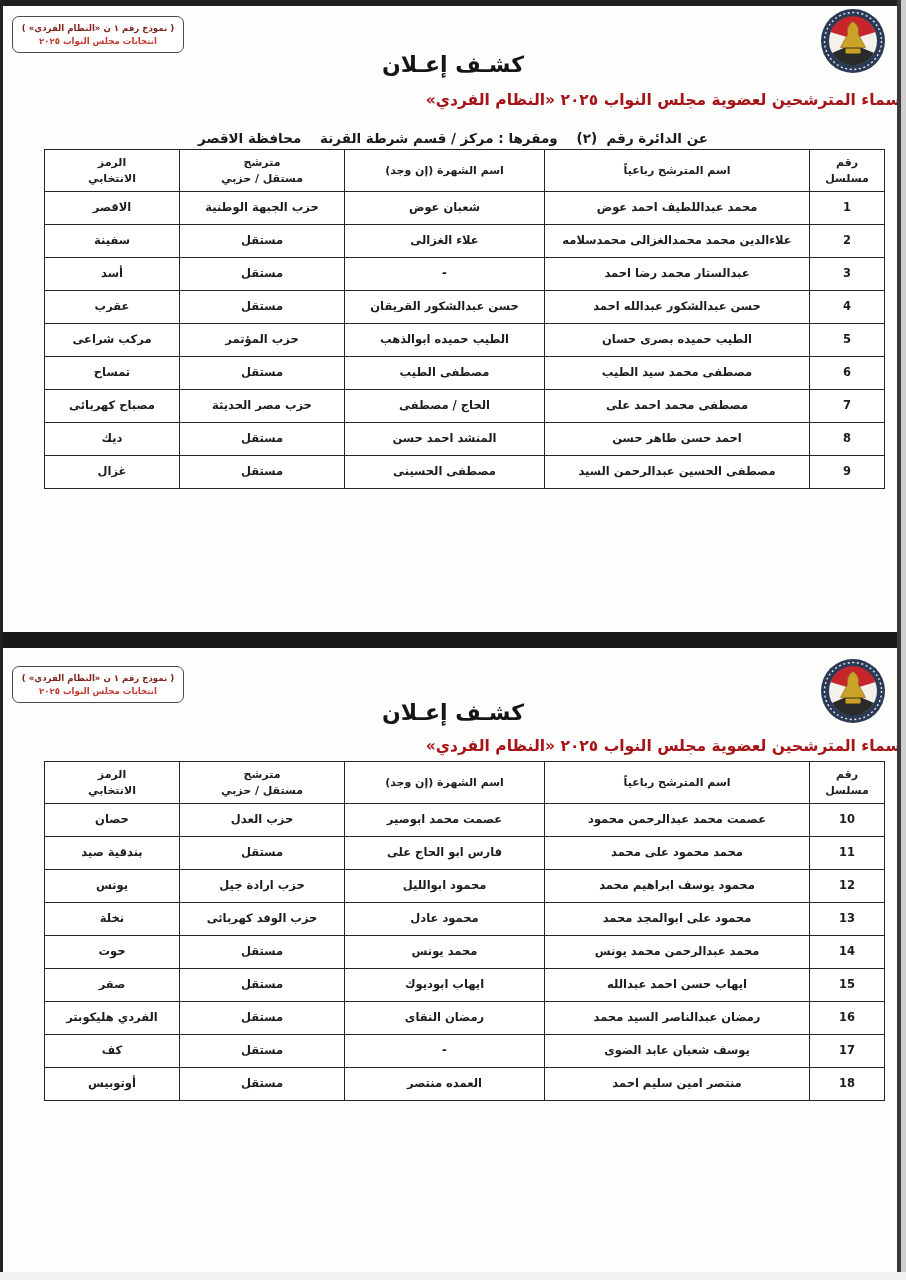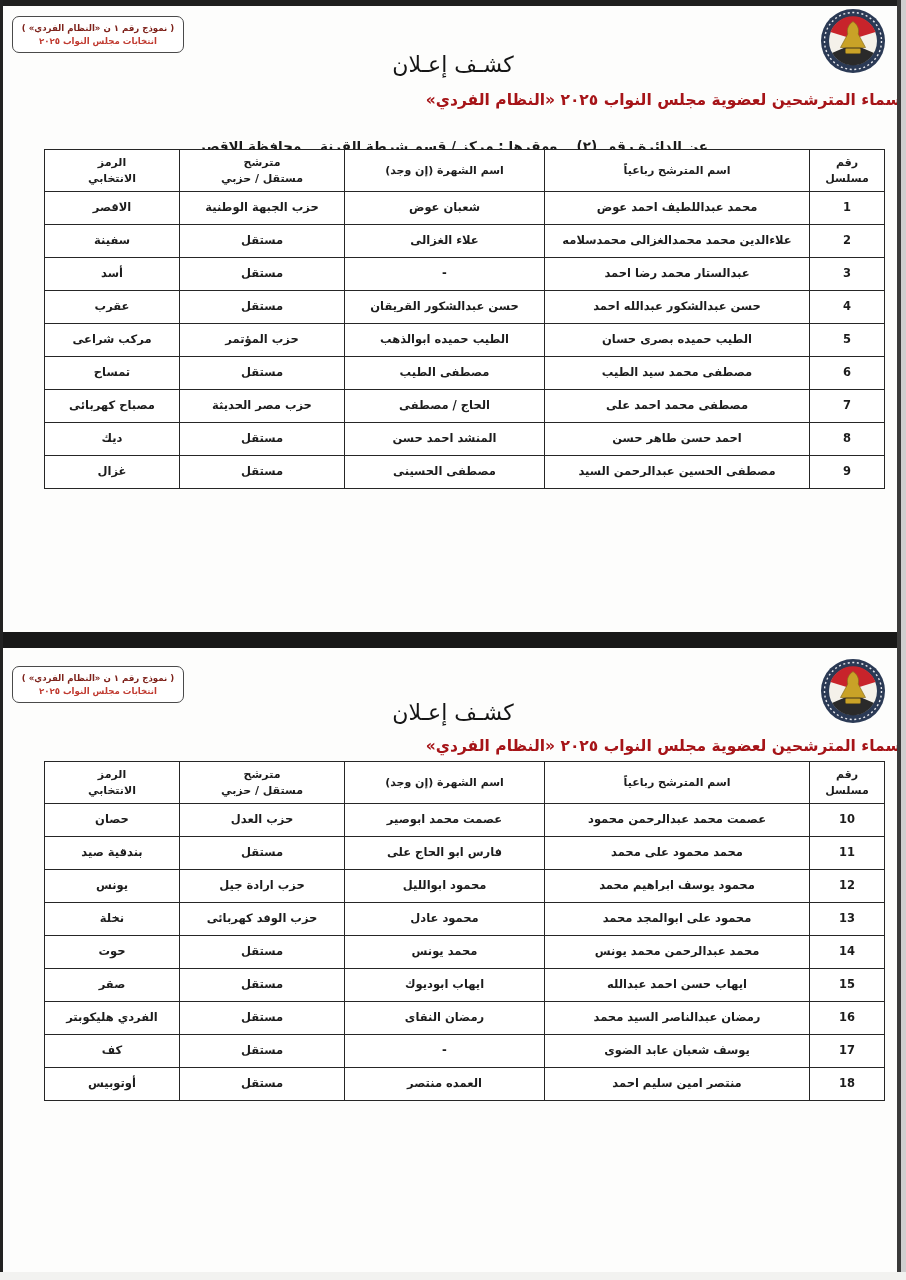--- a/index.html
+++ b/index.html
@@ -17,21 +17,21 @@
 
   .abs{position:absolute;}
   .stamp{
     width:158px;border:1.6px solid #4a4a4a;border-radius:7px;
     padding:5px 6px 4px 6px;text-align:center;line-height:1.5;background:#fff;
   }
   .stamp .l1{font-size:8.6px;font-weight:bold;color:#7e221b;white-space:nowrap;}
   .stamp .l2{font-size:8.6px;font-weight:bold;color:#c03a30;}
   .emblem{width:66px;height:66px;}
   .title{
-    left:0;width:906px;text-align:center;font-size:22px;font-weight:normal;
+    left:0;width:906px;text-align:center;font-size:22px;font-weight:bold;
     color:#151515;letter-spacing:0;
   }
   .subtitle{
     left:0;width:906px;font-size:15.5px;font-weight:bold;color:#a61418;
   }
   .district{
     left:0;width:906px;text-align:center;font-size:13.5px;font-weight:bold;color:#1a1a1a;
     white-space:pre-wrap;
   }
   table.cands{
@@ -70,21 +70,21 @@
         <path d="M12 45 A24 24 0 0 0 54 45 L33 36 Z" fill="#2a2a2a"></path>
         <path d="M33 13.5 c4.5 3 6.5 7.5 5.2 12.5 l7.3 13.5 h-25 l7.3 -13.5 c-1.3 -5 0.7 -9.5 5.2 -12.5 z" fill="#c9a227" stroke="#8a6d1d" stroke-width="0.7"></path>
         <rect x="25.5" y="40.5" width="15" height="5" rx="1" fill="#c9a227" stroke="#8a6d1d" stroke-width="0.6"></rect>
       </svg>
     </div>
 
     <div class="abs title" style="top:52px;">كشـف إعـلان</div>
 
     <div class="abs subtitle" style="top:91px;">أسماء المترشحين لعضوية مجلس النواب ٢٠٢٥ «النظام الفردي»</div>
 
-    <div class="abs district" style="top:138px;">عن الدائرة رقم  (٢)    ومقرها : مركز / قسم شرطة القرنة    محافظة الاقصر</div>
+    <div class="abs district" style="top:130px;">عن الدائرة رقم  (٢)    ومقرها : مركز / قسم شرطة القرنة    محافظة الاقصر</div>
 
     <table class="cands abs" style="top:149px;right:21px;left:45px;">
       <colgroup>
         <col class="c-serial">
           <col class="c-name">
           <col class="c-alias">
           <col class="c-party">
           <col class="c-symbol">
       </colgroup>
       <thead>

